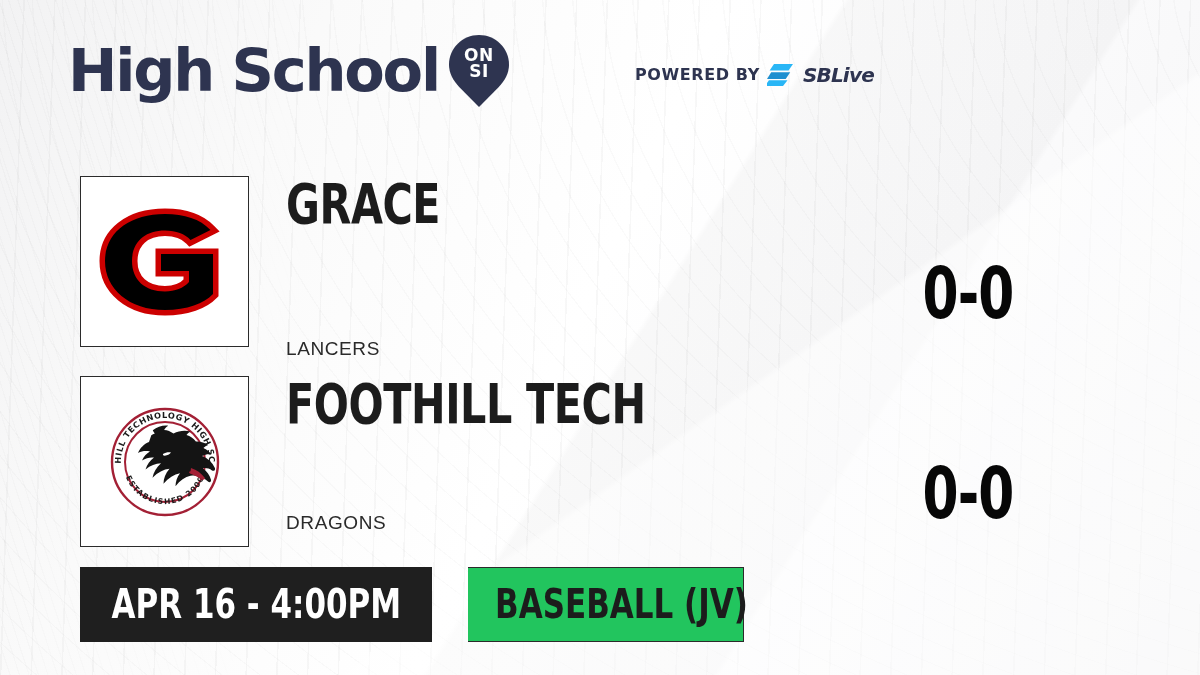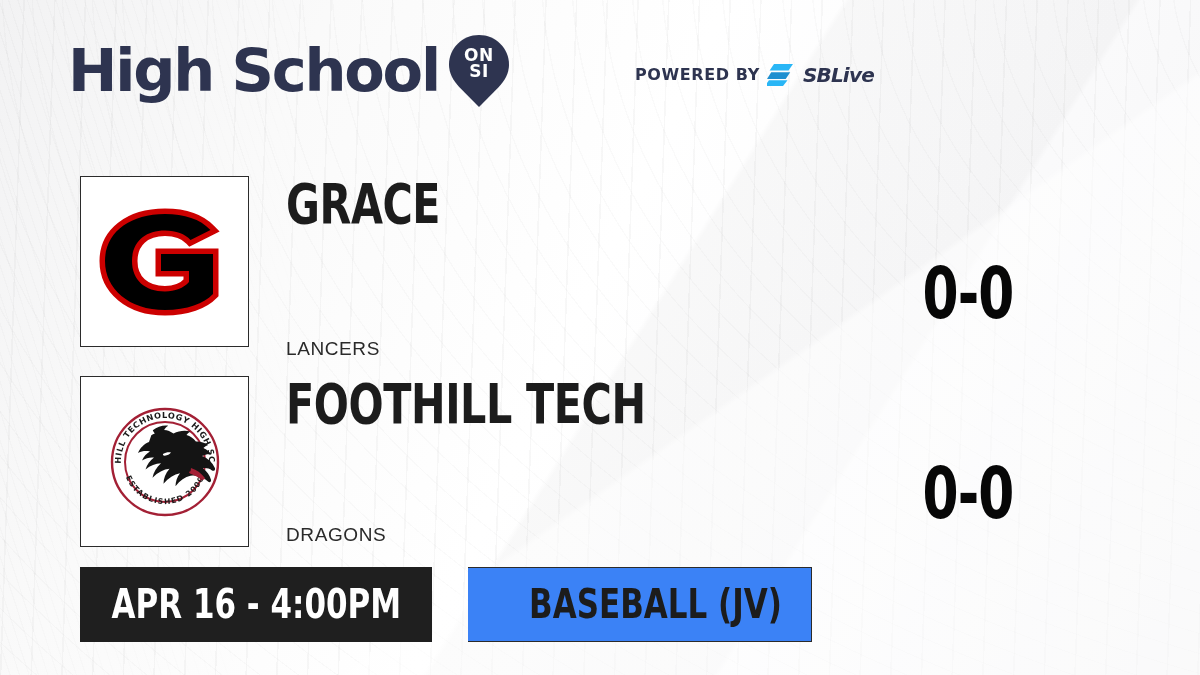--- a/index.html
+++ b/index.html
@@ -197,21 +197,21 @@
     position: absolute;
     left: 286px;
     font-family: "Liberation Sans", sans-serif;
     font-size: 19px;
     font-weight: normal;
     letter-spacing: .6px;
     color: #2a2a2a;
     white-space: nowrap;
   }
   .mascot.row1 { top: 338px; }
-  .mascot.row2 { top: 524px; }
+  .mascot.row2 { top: 512px; }
 
   .record {
     position: absolute;
     width: 240px;
     text-align: center;
     font-family: "DejaVu Sans Condensed", "Liberation Sans Narrow", "DejaVu Sans", sans-serif;
     font-weight: bold;
     font-size: 72px;
     line-height: 1;
     letter-spacing: -1px;
@@ -234,23 +234,23 @@
   .bar-date {
     background: #1f1f1f;
     color: #ffffff;
     width: 352px;
     display: flex;
     align-items: center;
     justify-content: center;
     box-sizing: border-box;
   }
   .bar-sport {
-    background: #3b82f6;
+    background: #22c55e;
     color: #1c1c1c;
-    width: 344px;
+    width: 276px;
     border: 1.5px solid #2b2b2b;
     border-left: none;
     display: flex;
     align-items: center;
     justify-content: center;
     box-sizing: border-box;
     padding-left: 32px;
   }
   .bar-text {
     font-family: "DejaVu Sans Condensed", "Liberation Sans Narrow", "DejaVu Sans", sans-serif;

